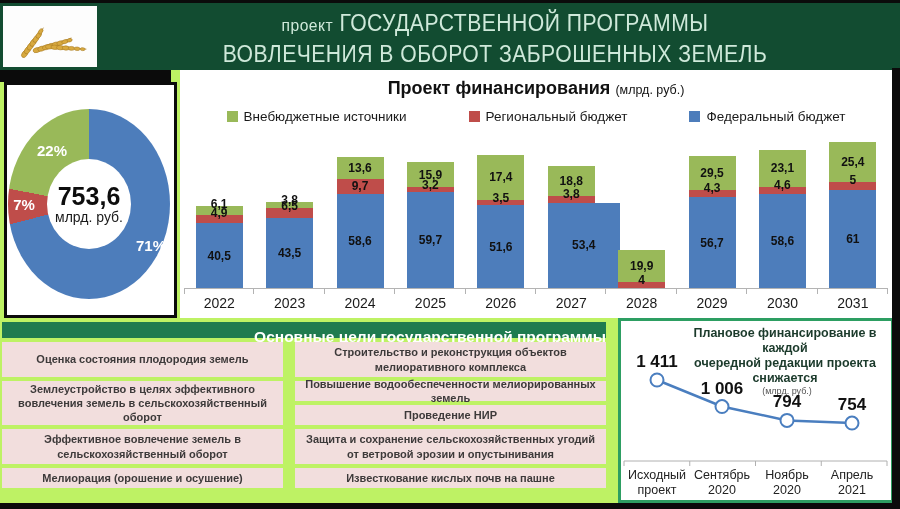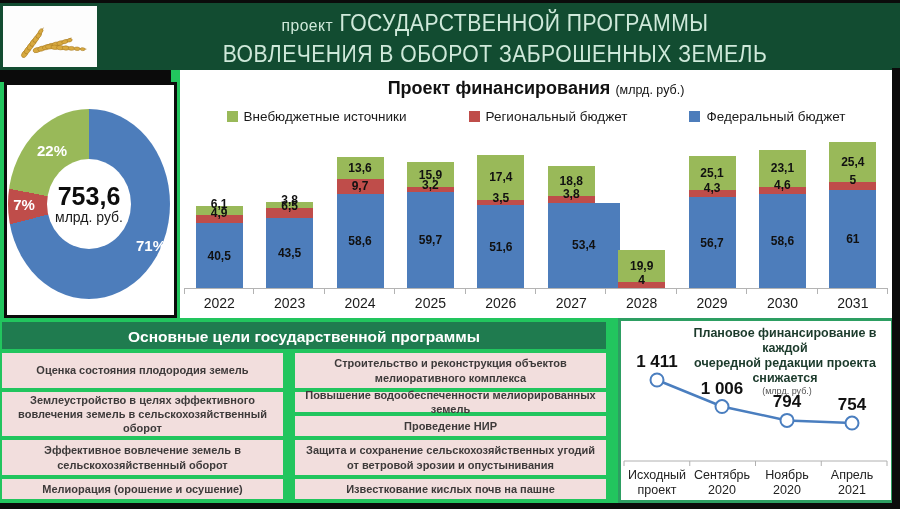--- a/index.html
+++ b/index.html
@@ -1,16 +1,16 @@
 <!DOCTYPE html>
 <html><head>
 <meta charset="utf-8">
 <style>
   html,body{margin:0;padding:0;background:#000;}
-  .page{position:relative;width:900px;height:509px;background:#22c55e;overflow:hidden;
+  .page{position:relative;width:900px;height:509px;background:#bef264;overflow:hidden;
         font-family:"Liberation Sans",sans-serif;}
   .strip{position:absolute;background:#0b0b0b;}
   .strip-top{left:0;top:0;width:900px;height:3px;}
   .strip-bottom{left:0;top:503px;width:900px;height:6px;}
   .strip-right{left:892px;top:68px;width:8px;height:441px;}
 
   
   .header{position:absolute;left:0;top:3px;width:900px;height:67px;background:#124c31;}
   .logo-box{position:absolute;left:3px;top:3px;width:94px;height:61px;background:#fdfdfd;
             display:flex;align-items:center;justify-content:center;}
@@ -47,22 +47,22 @@
   .seg-label{position:absolute;left:0;width:100%;text-align:center;font-size:12px;font-weight:bold;
              color:#111;line-height:13px;top:50%;transform:translateY(-50%);}
   .seg-label.float{top:auto;bottom:calc(100% - 5px);transform:none;}
   .xlabels{position:absolute;left:4px;top:219px;width:704px;display:flex;}
   .xlabels .cell{flex:1;text-align:center;font-size:14px;color:#1a1a1a;padding-top:6px;position:relative;}
   .xlabels .cell::after{content:'';position:absolute;right:0;top:0;height:5px;border-right:1px solid #b3b3b3;}
   .xlabels .cell:first-child::before{content:'';position:absolute;left:0;top:0;height:5px;border-left:1px solid #b3b3b3;}
 
   
   .goals{position:absolute;left:2px;top:322px;width:604px;height:181px;}
-  .goals-title{height:27px;background:#1f7b4f;color:#fff;font-weight:bold;font-size:15.5px;
-               line-height:30px;text-align:center;}
+  .goals-title{height:16px;background:#1f7b4f;color:#fff;font-weight:bold;font-size:15.5px;
+               line-height:30px;text-align:right;}
   .goals-grid{display:flex;gap:12px;margin-top:4px;}
   .gcol{display:flex;flex-direction:column;gap:4px;}
   .gcol.left{width:281px;}
   .gcol.right{flex:1;}
   .gcell{background:#f2dedd;color:#3d3a3a;font-weight:bold;font-size:11px;line-height:1.3;
          display:flex;align-items:center;justify-content:center;text-align:center;padding:0 10px;
          box-sizing:border-box;}
 
   
   .line-panel{position:absolute;left:618px;top:318px;width:276px;height:185px;background:#fff;
@@ -237,21 +237,21 @@
               <div class="seg-label">19,9</div>
             </div>
             <div class="seg" style="height: 6.4px; background: rgb(191, 77, 74);">
               <div class="seg-label float">4</div>
             </div>
           </div>
         </div>
         <div class="bar-col">
           <div class="bar-stack">
             <div class="seg" style="height: 34.4px; background: rgb(153, 185, 89);">
-              <div class="seg-label">25,1</div>
+              <div class="seg-label">29,5</div>
             </div>
             <div class="seg" style="height: 6.88px; background: rgb(191, 77, 74);">
               <div class="seg-label float">4,3</div>
             </div>
             <div class="seg" style="height: 90.72px; background: rgb(77, 125, 187);">
               <div class="seg-label">56,7</div>
             </div>
           </div>
         </div>
         <div class="bar-col">

